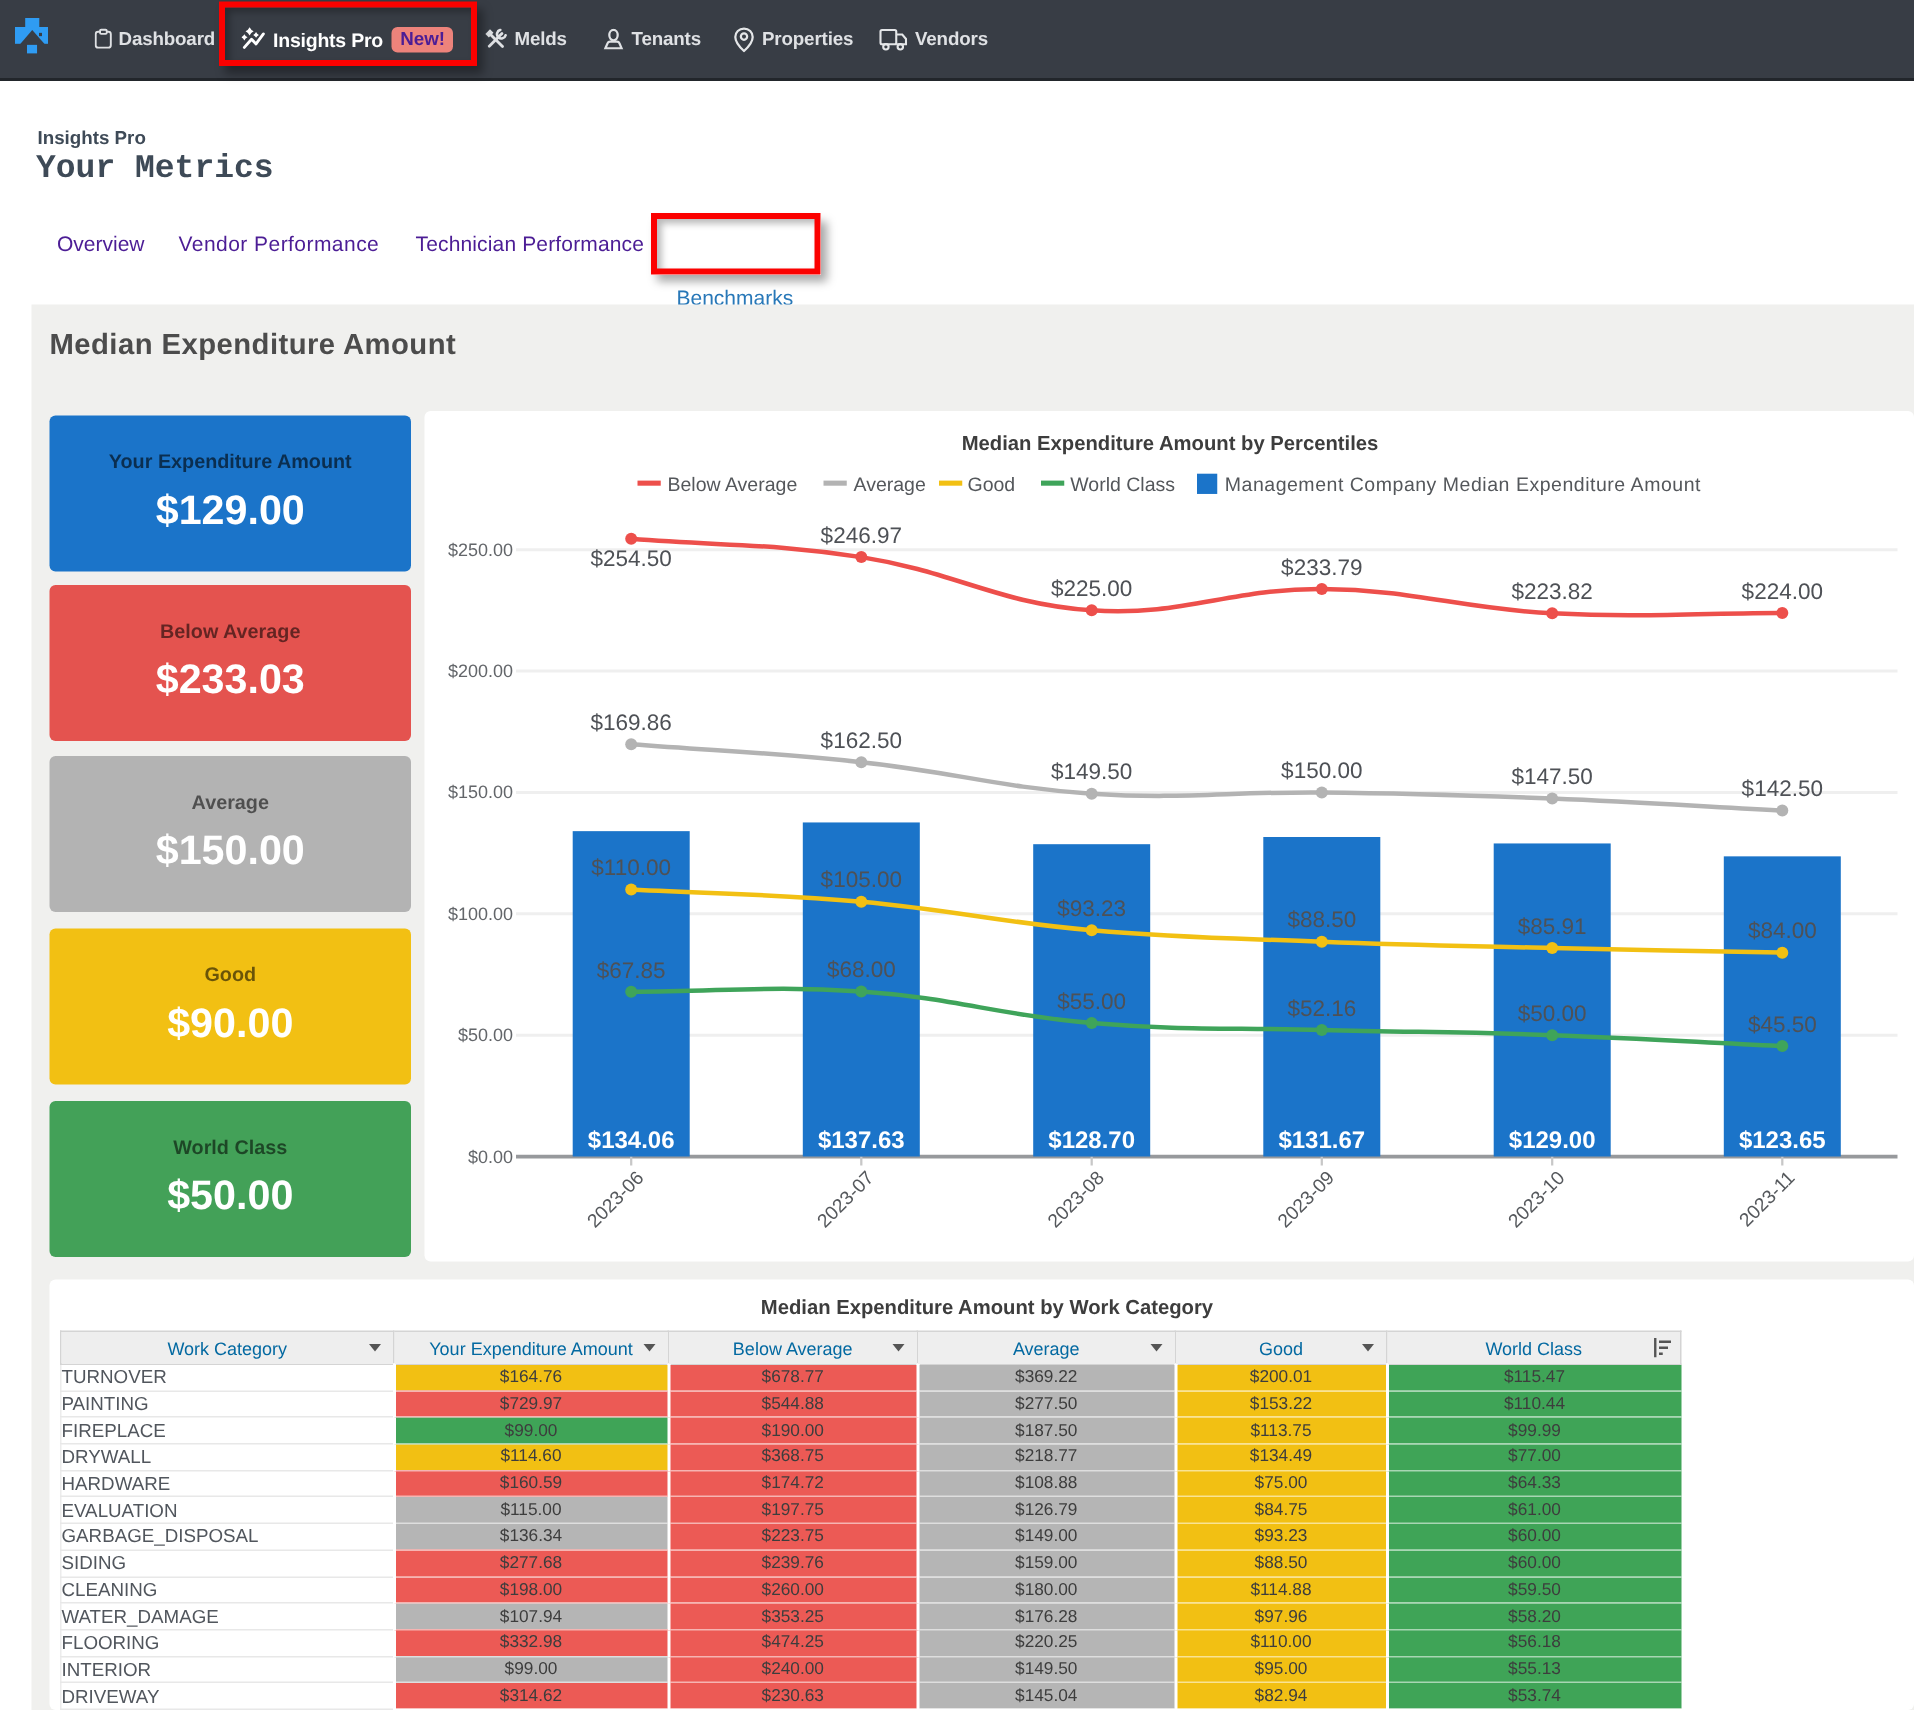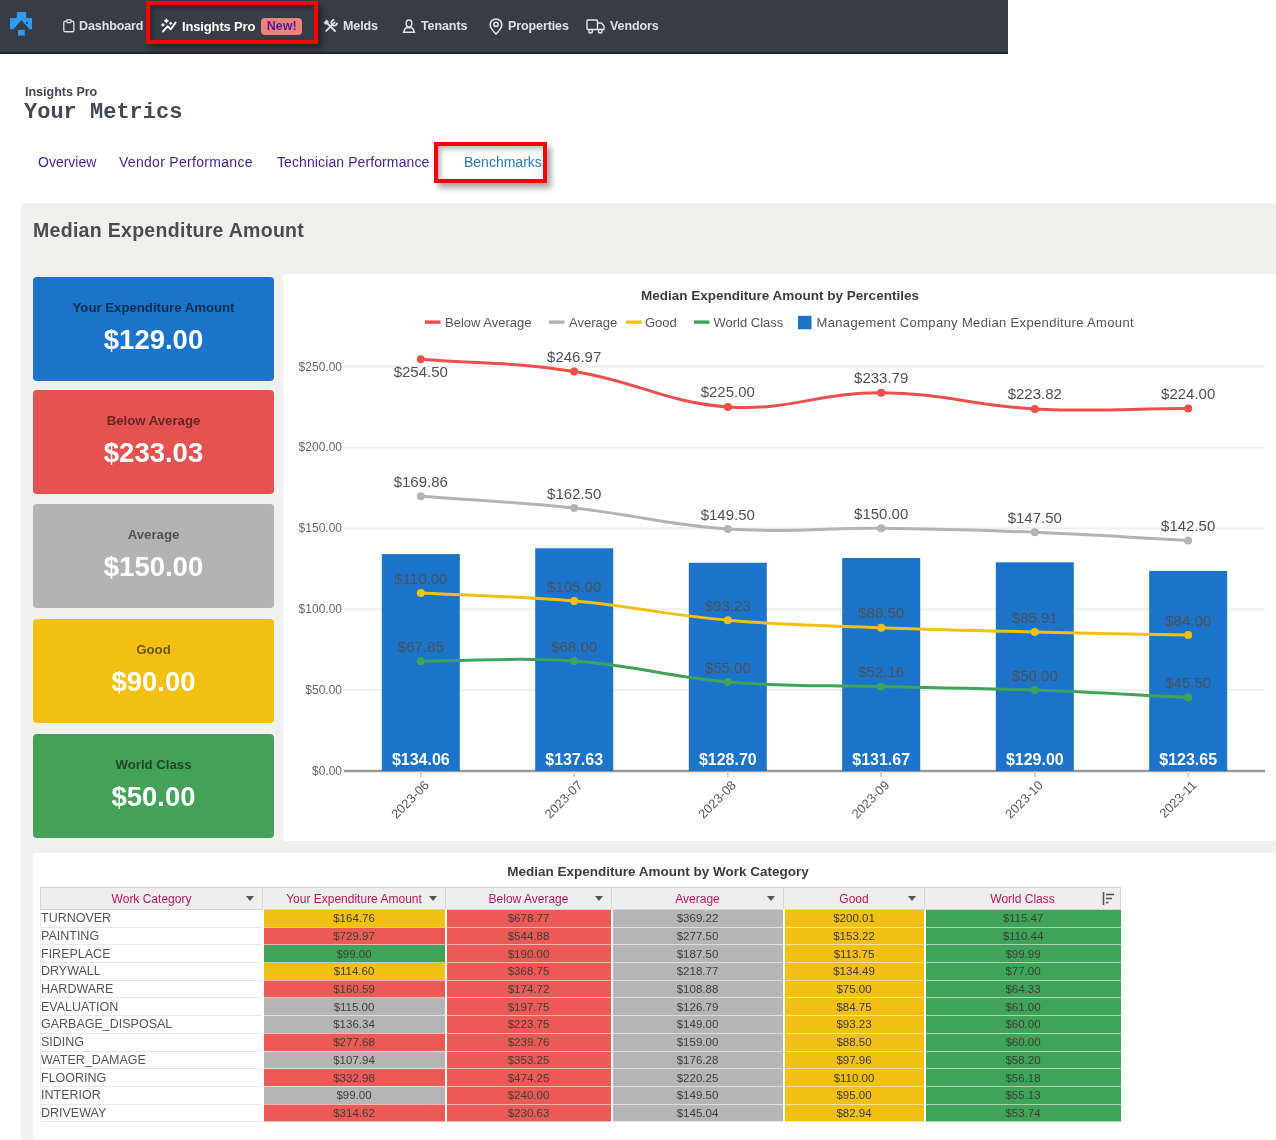--- a/index.html
+++ b/index.html
@@ -1,20 +1,20 @@
 <!DOCTYPE html>
 <html><head>
 <meta charset="utf-8">
 <style>
 * { margin:0; padding:0; box-sizing:border-box; }
 html,body { width:1276px; height:1140px; overflow:hidden; background:#fff;
   font-family:"Liberation Sans", sans-serif; }
 .abs { position:absolute; }
 
-#nav { position:absolute; left:0; top:0; width:1008px; height:54px;
+#nav { position:absolute; left:0; top:0; width:1276px; height:54px;
   background:#383d45; border-bottom:2px solid #22262b; }
 .navitem { position:absolute; top:0; height:52px; display:flex; align-items:center;
   color:#dfe1e4; font-size:12.5px; font-weight:600; letter-spacing:-0.1px; }
 .navitem svg { margin-right:5px; }
 
 #crumb { position:absolute; left:25px; top:85px; font-size:12.5px; font-weight:700; color:#3e4a57; }
 #h1 { position:absolute; left:24px; top:100px; font-size:22px; font-weight:700; color:#3e4a57;font-family:Liberation Mono, monospace; }
 .tab { position:absolute; top:154px; font-size:14px; color:#4c1d95; }
 .tab.active { color:#2878b8; }
 
@@ -23,21 +23,21 @@
 
 .kpi { position:absolute; left:33px; width:241px; height:104px; border-radius:4px; text-align:center; }
 .kpi .lbl { margin-top:23px; font-size:13.2px; font-weight:600; color:rgba(0,0,0,0.56); }
 .kpi .amt { margin-top:9px; font-size:27.5px; font-weight:700; color:#fff; }
 
 #chartcard { position:absolute; left:283px; top:274px; width:993px; height:567px; background:#fff; border-radius:4px; }
 #tablecard { position:absolute; left:33px; top:853px; width:1243px; height:287px; background:#fff; border-radius:4px; }
 #ttitle { position:absolute; left:8px; top:864px; width:1300px; text-align:center; font-size:13.5px; font-weight:700; color:#3d3d3d; }
 
 #wtable { position:absolute; left:40px; top:887px; border-collapse:collapse; table-layout:fixed; font-size:12px; color:#3b3b3b; }
-#wtable th { background:#eeeeee; border:1px solid #d4d4d4; font-weight:400; font-size:12px; color:#be185d; height:22px; position:relative; }
+#wtable th { background:#eeeeee; border:1px solid #d4d4d4; font-weight:400; font-size:12px; color:#0369a1; height:22px; position:relative; }
 #wtable td { height:17.7px; padding:0; text-align:center; font-size:11.5px; color:#3d3d3d; }
 #wtable td.wc { text-align:left; padding-left:0; background:#fff; border-bottom:1px solid #e8e8e8; border-left:1px solid #ececec; font-size:12.5px; color:#51565d; }
 td.cell { border-left:2px solid #fff; border-bottom:1px solid rgba(255,255,255,0.55); }
 .bg-r { background:#ec5a55;margin-left:44px; } .bg-y { background:#f2c013; } .bg-g { background:#b5b5b5; } .bg-gr { background:#3fa457; }
 .caret { position:absolute; right:8px; top:50%; margin-top:-3px; width:0; height:0;
   border-left:4px solid transparent; border-right:4px solid transparent; border-top:5px solid #555; }
 
 .annot { position:absolute; border:4.5px solid #fb0100; box-shadow:4px 5px 6px rgba(0,0,0,0.35), inset 3px 3px 5px rgba(0,0,0,0.28); }
 </style>
 </head>
@@ -104,21 +104,21 @@
       <circle cx="14.2" cy="12.2" r="1.8"></circle>
     </svg>
     Vendors
   </div>
 </div>
 <div id="crumb">Insights Pro</div>
 <div id="h1">Your Metrics</div>
 <div class="tab" style="left:38px;">Overview</div>
 <div class="tab" style="left:119px; letter-spacing:0.3px;">Vendor Performance</div>
 <div class="tab" style="left:277px; letter-spacing:0.1px;">Technician Performance</div>
-<div class="tab active" style="left:464px;">Benchmarks</div>
+<div class="tab active" style="left:451px;margin-top:36px;">Benchmarks</div>
 <div id="panel"></div>
 <div id="ptitle">Median Expenditure Amount</div>
 <div class="kpi" style="top:277px; background:#1b74c9;">
     <div class="lbl" style="color:rgba(0,0,0,0.6);">Your Expenditure Amount</div>
     <div class="amt">$129.00</div>
   </div>
 <div class="kpi" style="top:390px; background:#e4534f;">
     <div class="lbl">Below Average</div>
     <div class="amt">$233.03</div>
   </div>
@@ -323,20 +323,28 @@
 </tr>
 <tr>
 <td class="wc">SIDING</td>
 <td class="cell bg-r">$277.68</td>
 <td class="cell bg-r">$239.76</td>
 <td class="cell bg-g">$159.00</td>
 <td class="cell bg-y">$88.50</td>
 <td class="cell bg-gr">$60.00</td>
 </tr>
 <tr>
+<td class="wc">CLEANING</td>
+<td class="cell bg-r">$198.00</td>
+<td class="cell bg-r">$260.00</td>
+<td class="cell bg-g">$180.00</td>
+<td class="cell bg-y">$114.88</td>
+<td class="cell bg-gr">$59.50</td>
+</tr>
+<tr>
 <td class="wc">WATER_DAMAGE</td>
 <td class="cell bg-g">$107.94</td>
 <td class="cell bg-r">$353.25</td>
 <td class="cell bg-g">$176.28</td>
 <td class="cell bg-y">$97.96</td>
 <td class="cell bg-gr">$58.20</td>
 </tr>
 <tr>
 <td class="wc">FLOORING</td>
 <td class="cell bg-r">$332.98</td>

